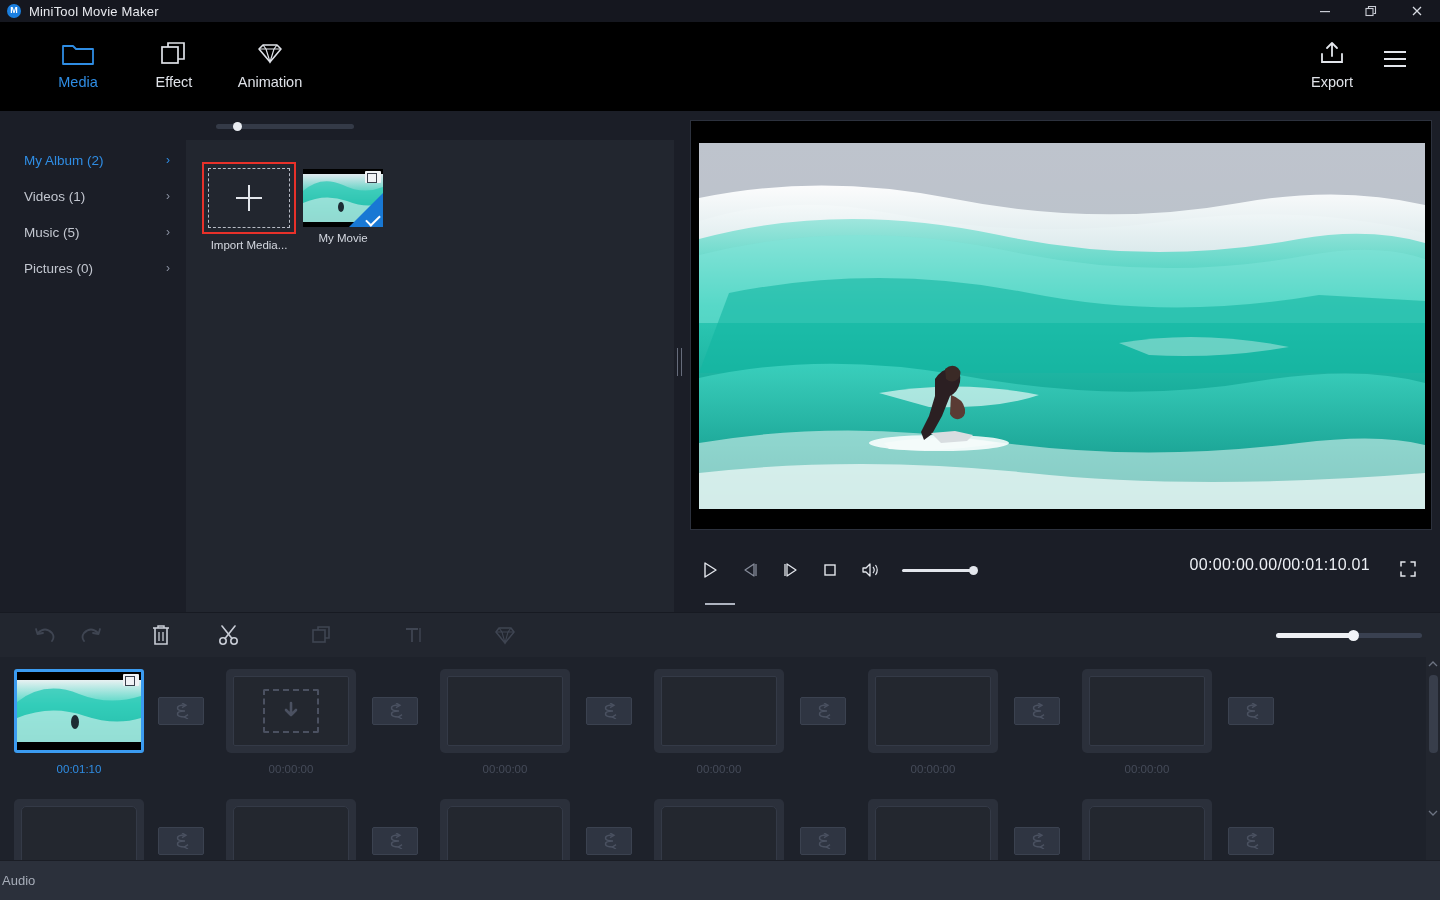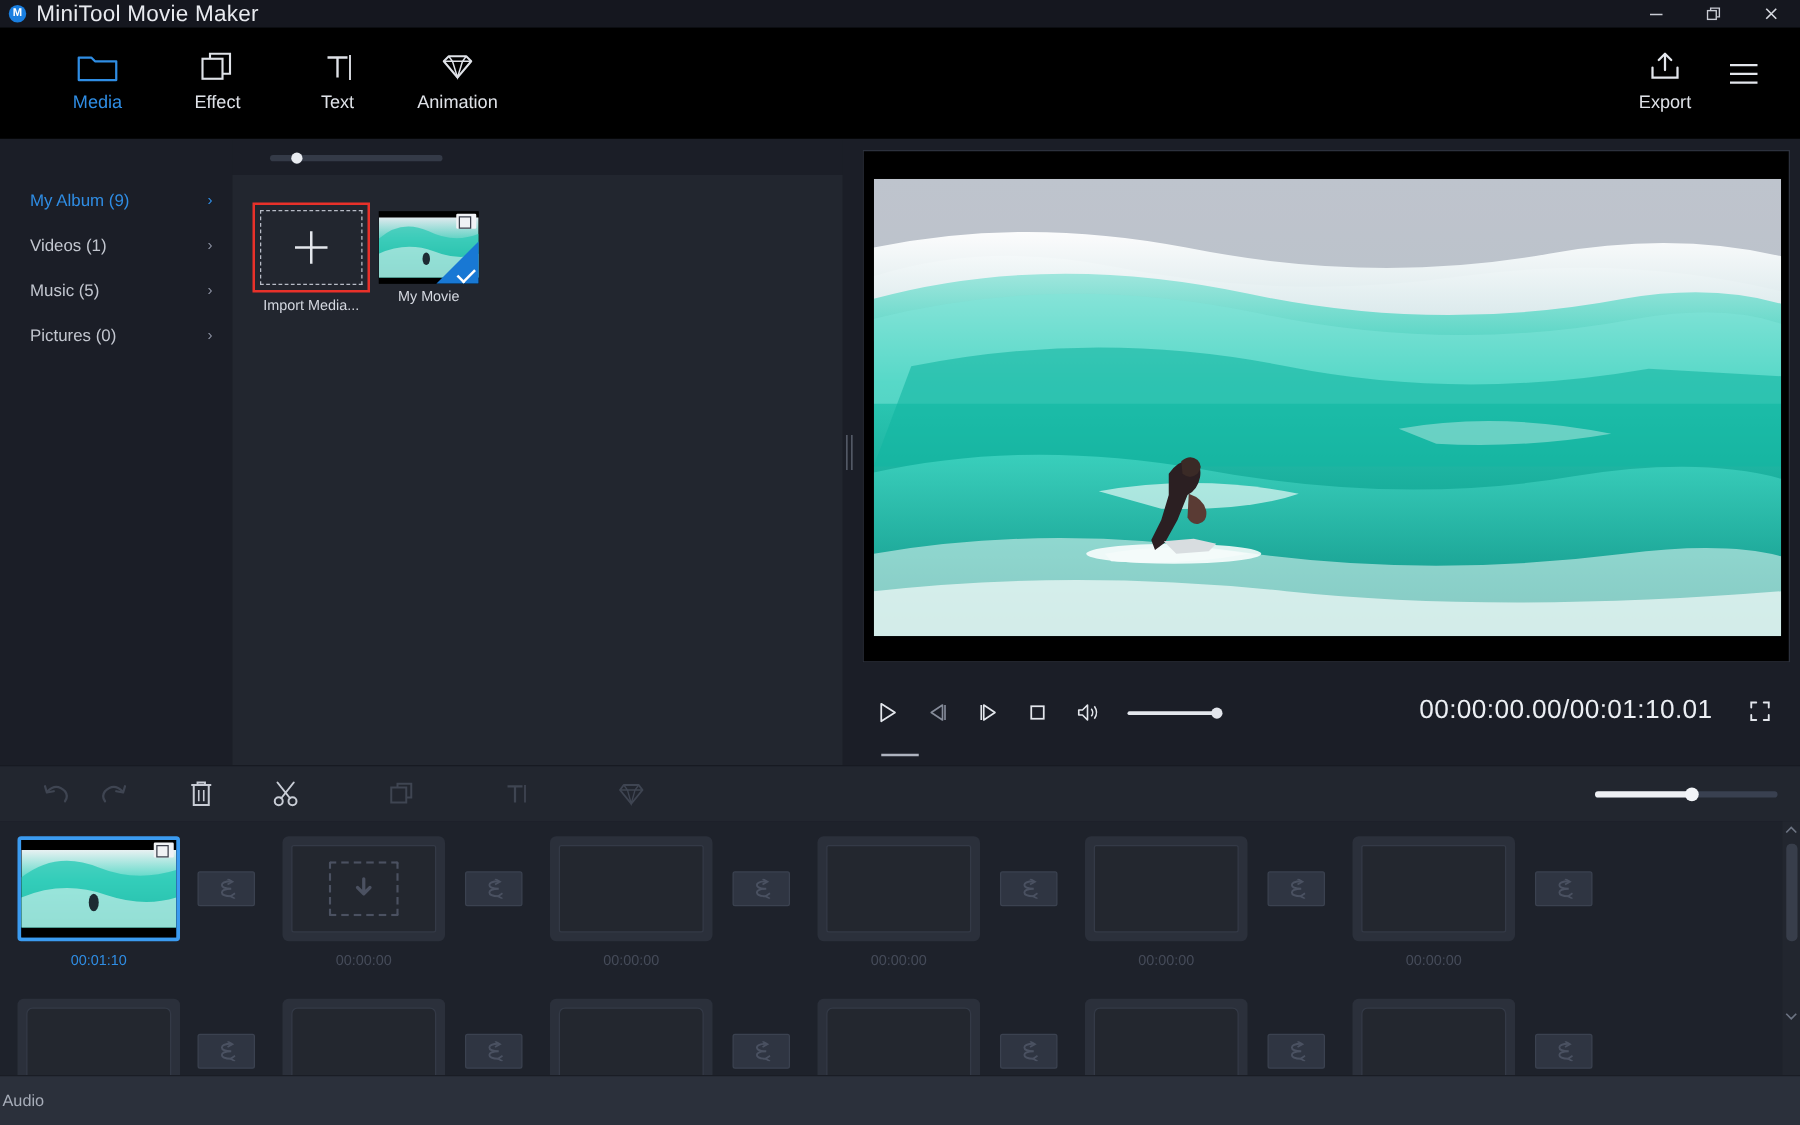--- a/index.html
+++ b/index.html
@@ -19,21 +19,21 @@
   }
   .logo {
     width: 14px; height: 14px; border-radius: 50%;
     background: #1a7fe0; margin-left: 7px; margin-right: 8px;
     position: relative; flex: none;
   }
   .logo::after {
     content: "M"; position: absolute; left: 0; top: -1px; width: 14px;
     font-size: 9px; line-height: 15px; text-align: center; color: #fff; font-weight: bold;
   }
-  .app-title { font-size: 18px; color: #e8eaef; letter-spacing: .2px; }
+  .app-title { font-size: 13px; color: #e8eaef; letter-spacing: .2px; }
   .wbtns { position: absolute; right: 0; top: 0; height: 22px; display: flex; }
   .wbtn {
     width: 46px; height: 22px; display: flex; align-items: center; justify-content: center;
     color: #c9ccd4;
   }
 
   
   .ribbon {
     position: absolute; left: 0; top: 22px; width: 1440px; height: 90px;
     background: #000000; border-bottom: 1px solid #1b1e27;
@@ -142,21 +142,21 @@
     display: flex; align-items: center;
   }
   .pbtn {
     width: 40px; height: 40px; display: flex; align-items: center; justify-content: center;
     cursor: pointer; color: #e3e6ec;
   }
   .vol-slider { position: relative; width: 76px; height: 14px; margin-left: 12px; }
   .vol-track { position: absolute; left: 0; top: 6px; width: 72px; height: 3px; background: #e3e6ec; border-radius: 2px; }
   .vol-thumb { position: absolute; right: 0; top: 3px; width: 9px; height: 9px; background: #e3e6ec; border-radius: 50%; }
   .time-label {
-    position: absolute; right: 62px; top: 11px; font-size: 21px; color: #eceff4;
+    position: absolute; right: 62px; top: 11px; font-size: 16px; color: #eceff4;
     font-family: "Liberation Sans", sans-serif; letter-spacing: .3px;
   }
   .fullscreen-btn { position: absolute; right: 14px; top: 14px; cursor: pointer; }
   .scrub {
     position: absolute; left: 705px; top: 601px; width: 30px; height: 6px;
   }
   .scrub::before {
     content: ""; position: absolute; left: 0; top: 2px; width: 30px; height: 2px; background: #aeb3bf;
   }
 
@@ -279,29 +279,20 @@
       <div class="ritem">
         <span class="ric">
           <svg width="34" height="28" viewBox="0 0 34 28">
             <rect x="5" y="8" width="16" height="16" fill="none" stroke="#dfe2e8" stroke-width="1.7"></rect>
             <path d="M11 8 V4 H27 V20 H21" fill="none" stroke="#dfe2e8" stroke-width="1.7"></path>
           </svg>
         </span>
         <span class="rlb">Effect</span>
       </div>
 
-      <div class="ritem">
-        <span class="ric">
-          <svg width="34" height="28" viewBox="0 0 34 28">
-            <path d="M9 7 H25 M17 7 V23" fill="none" stroke="#dfe2e8" stroke-width="1.9"></path>
-            <path d="M27 5 V25" fill="none" stroke="#dfe2e8" stroke-width="1.5"></path>
-          </svg>
-        </span>
-        <span class="rlb">Text</span>
-      </div>
 
       <div class="ritem">
         <span class="ric">
           <svg width="34" height="28" viewBox="0 0 34 28">
             <path d="M6 10 L10 6 H24 L28 10 L17 23 Z" fill="none" stroke="#dfe2e8" stroke-width="1.6" stroke-linejoin="round"></path>
             <path d="M6 10 H28 M10 6 L13 10 L17 23 L21 10 L24 6" fill="none" stroke="#dfe2e8" stroke-width="1.2"></path>
           </svg>
         </span>
         <span class="rlb">Animation</span>
       </div>
@@ -320,21 +311,21 @@
       <div class="hamburger">
         <svg width="30" height="22" viewBox="0 0 30 22">
           <path d="M4 4 H26 M4 11 H26 M4 18 H26" stroke="#e3e6ec" stroke-width="1.8" fill="none"></path>
         </svg>
       </div>
     </div>
   </div>
 
   <div class="sidebar">
     <div class="sb-item active">
-      <span>My Album (9)</span>
+      <span>My Album (2)</span>
       <span class="chev">›</span>
     </div>
     <div class="sb-item">
       <span>Videos (1)</span>
       <span class="chev">›</span>
     </div>
     <div class="sb-item">
       <span>Music (5)</span>
       <span class="chev">›</span>
     </div>

